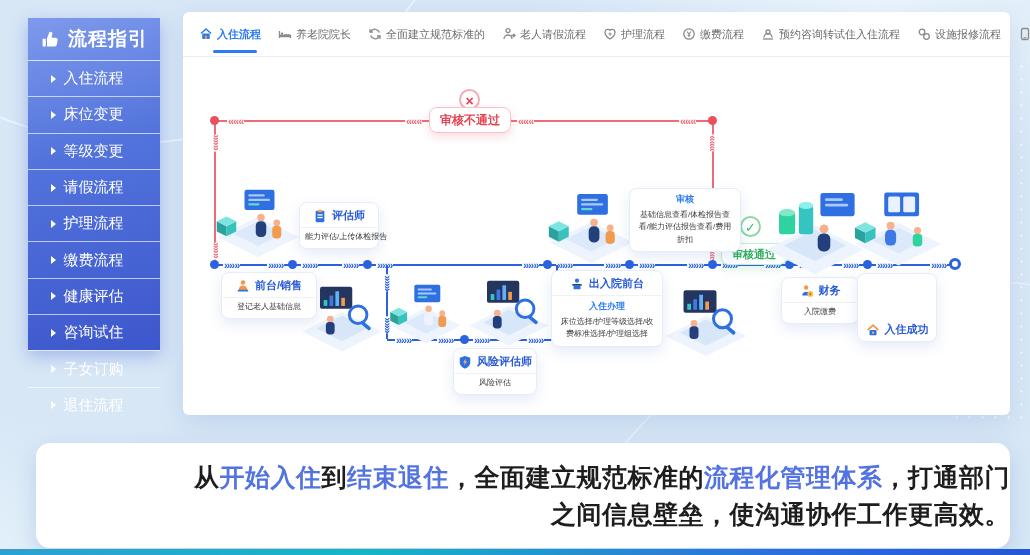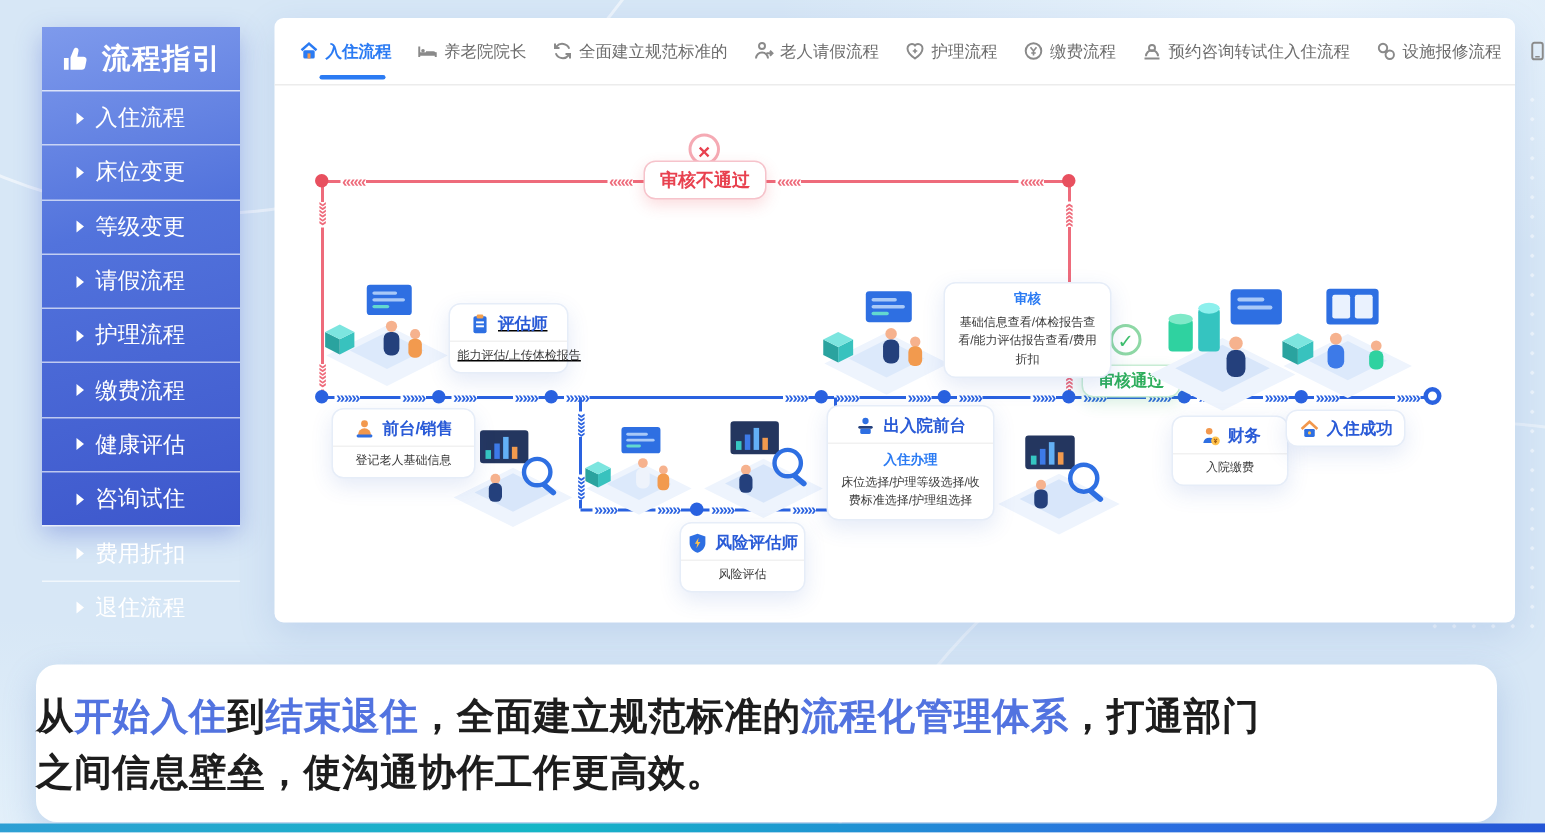--- a/index.html
+++ b/index.html
@@ -60,33 +60,33 @@
   .badge.approve{left:538px;top:187px;width:66px;height:22px;line-height:20px;font-size:11px;color:#2fae5d;
     border:1px solid #c8ecd4;box-shadow:0 4px 10px rgba(47,174,93,.18);}
   .circ{position:absolute;border-radius:50%;background:#fff;text-align:center;font-weight:bold;}
   .circ.x{left:276px;top:33px;width:21px;height:21px;line-height:20px;border:2px solid #f5aab4;color:#e8414f;font-size:14px;}
   .circ.ok{left:557px;top:160px;width:21px;height:21px;line-height:20px;border:2px solid #8ed8a5;color:#3cbf6c;font-size:13px;}
 
   .fcard{position:absolute;background:#fff;border:1px solid #e6edf8;border-radius:8px;
     box-shadow:0 5px 14px rgba(47,91,191,.13);}
   .fcard .t{display:flex;align-items:center;justify-content:center;gap:5px;padding:5px 4px 4px;
     font-size:11px;font-weight:bold;color:#2a5bd7;border-bottom:1px solid #f1f1f1;}
-  .fcard.norule .t{border-bottom:none;padding:4px;}
+  .fcard.norule .t{border-bottom:none;padding:4px;margin-top:44px;}
   .fcard .sub{color:#2b7bf3;font-weight:bold;font-size:9px;text-align:center;padding-top:4px;}
   .fcard .d{padding:3px 5px 5px;color:#3a3a3a;text-align:center;font-size:8px;line-height:1.55;}
   .fcard .d.nowrap{white-space:nowrap;}
   .ico{display:inline-flex;}
 
   .ill{position:absolute;}
   .ill svg{width:100%;height:100%;}
 
   
-  .footer-card{position:absolute;left:24px;top:443px;width:974px;height:105px;background:#fff;
+  .footer-card{position:absolute;left:36px;top:443px;width:974px;height:105px;background:#fff;
     border-radius:14px;box-shadow:0 8px 22px rgba(96,137,201,.28);
-    display:flex;flex-direction:column;align-items:flex-start;justify-content:center;gap:4px;}
+    display:flex;flex-direction:column;align-items:flex-end;justify-content:center;gap:4px;}
   .footer-card p{margin:0;font-size:25px;font-weight:bold;color:#1d1d1d;letter-spacing:.5px;}
   .footer-card .hl{color:#5273e0;}
   .strip{position:absolute;left:0;bottom:0;width:100%;height:6px;
     background:linear-gradient(90deg,#2e9fd4 0%,#15b6c6 35%,#2b6fe0 75%,#2456d6 100%);}
 </style>
 </head>
 <body>
 
 <div class="page">
   <div class="wave w1"></div>
@@ -129,21 +129,21 @@
     <div class="sb-item">
         <span class="tri"></span>
         <span>健康评估</span>
       </div>
     <div class="sb-item">
         <span class="tri"></span>
         <span>咨询试住</span>
       </div>
     <div class="sb-item">
         <span class="tri"></span>
-        <span>费用折扣</span>
+        <span>子女订购</span>
       </div>
     <div class="sb-item">
         <span class="tri"></span>
         <span>退住流程</span>
       </div>
   </aside>
 
   <main class="panel">
     <nav class="tabs">
       <div class="tab active">
@@ -417,21 +417,21 @@
             <polygon points="18,78 31,71.5 31,58 18,64.5" fill="#38c2be"></polygon>
             <polygon points="18,78 5,71.5 5,58 18,64.5" fill="#2aa39f"></polygon>
             <polygon points="18,64.5 31,58 18,51.5 5,58" fill="#7ce5df"></polygon>
             <circle cx="50" cy="56" r="5" fill="#f6b28e"></circle>
             <rect x="43" y="61" width="14" height="20" rx="6" fill="#3d7ae8"></rect>
             <circle cx="84" cy="62" r="4.5" fill="#f6b28e"></circle>
             <rect x="78" y="66" width="12" height="16" rx="5" fill="#2fd2a0"></rect>
           </svg>
       </div>
 
-      <div class="fcard" style="left:116px;top:146px;width:80px;text-decoration:underline;">
+      <div class="fcard" style="left:116px;top:146px;width:80px;">
         <div class="t">
           <span class="ico">
               <svg width="14" height="14" viewBox="0 0 16 16">
                 <rect x="3" y="2" width="10" height="13" rx="1.5" fill="#2e6fe2"></rect>
                 <rect x="5.5" y="0.8" width="5" height="3" rx="1" fill="#f2a04e"></rect>
                 <rect x="5" y="6" width="6" height="1.5" fill="#fff"></rect>
                 <rect x="5" y="9" width="6" height="1.5" fill="#fff"></rect>
               </svg>
             </span>
           <span>评估师</span>

